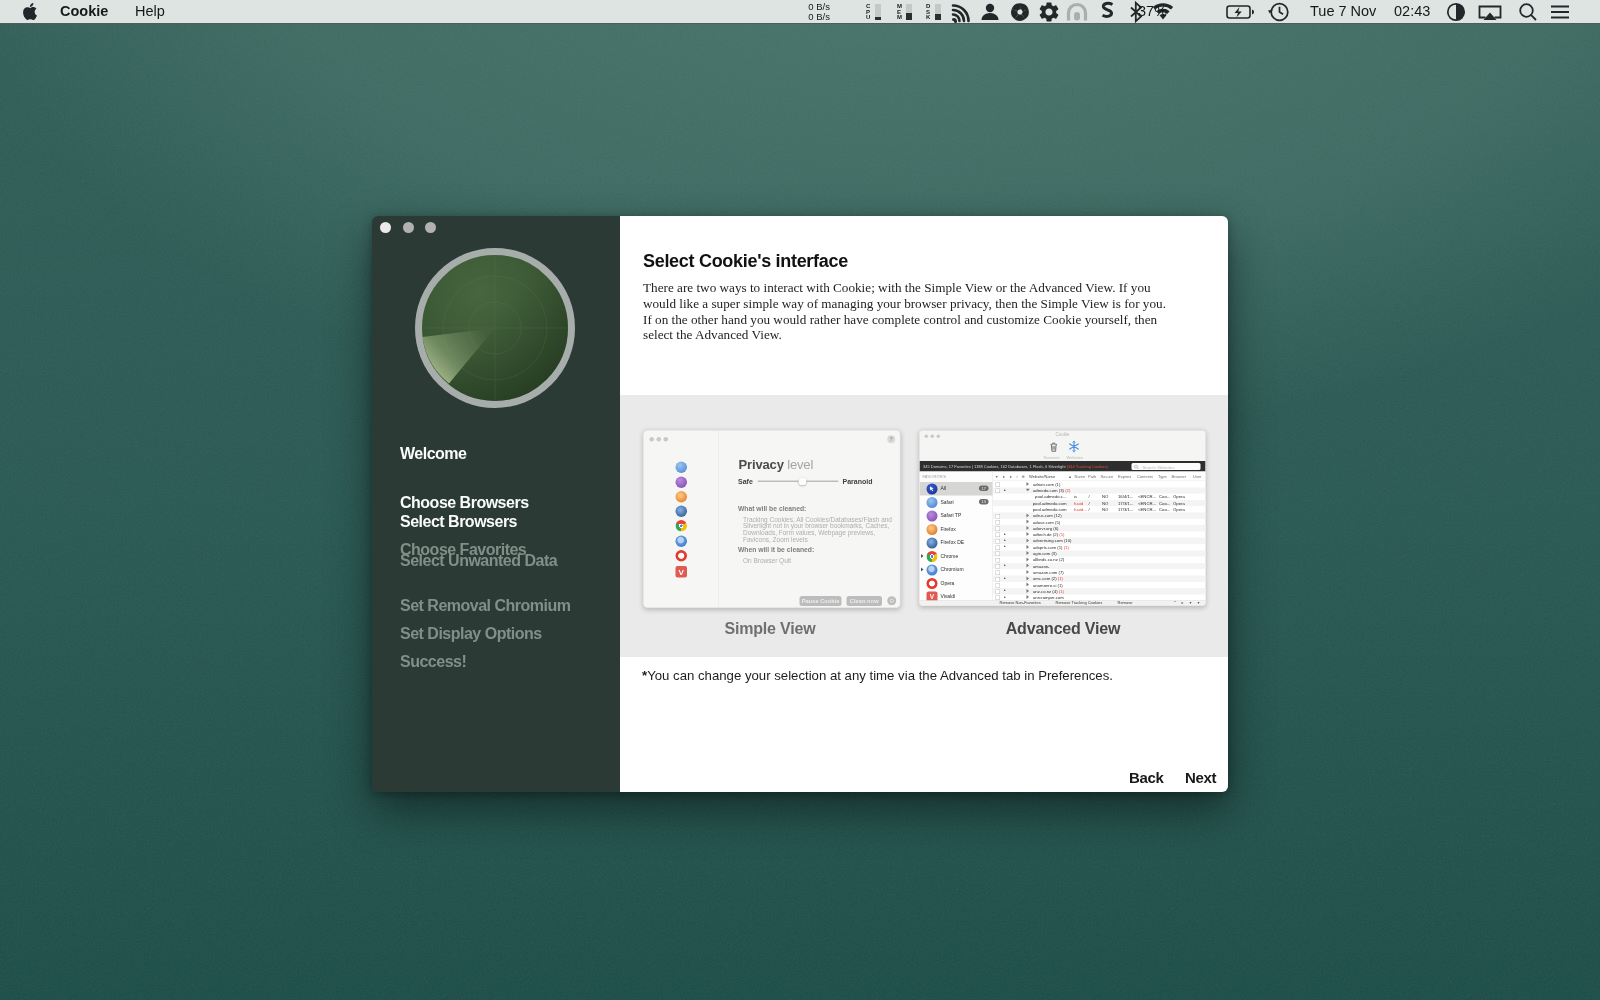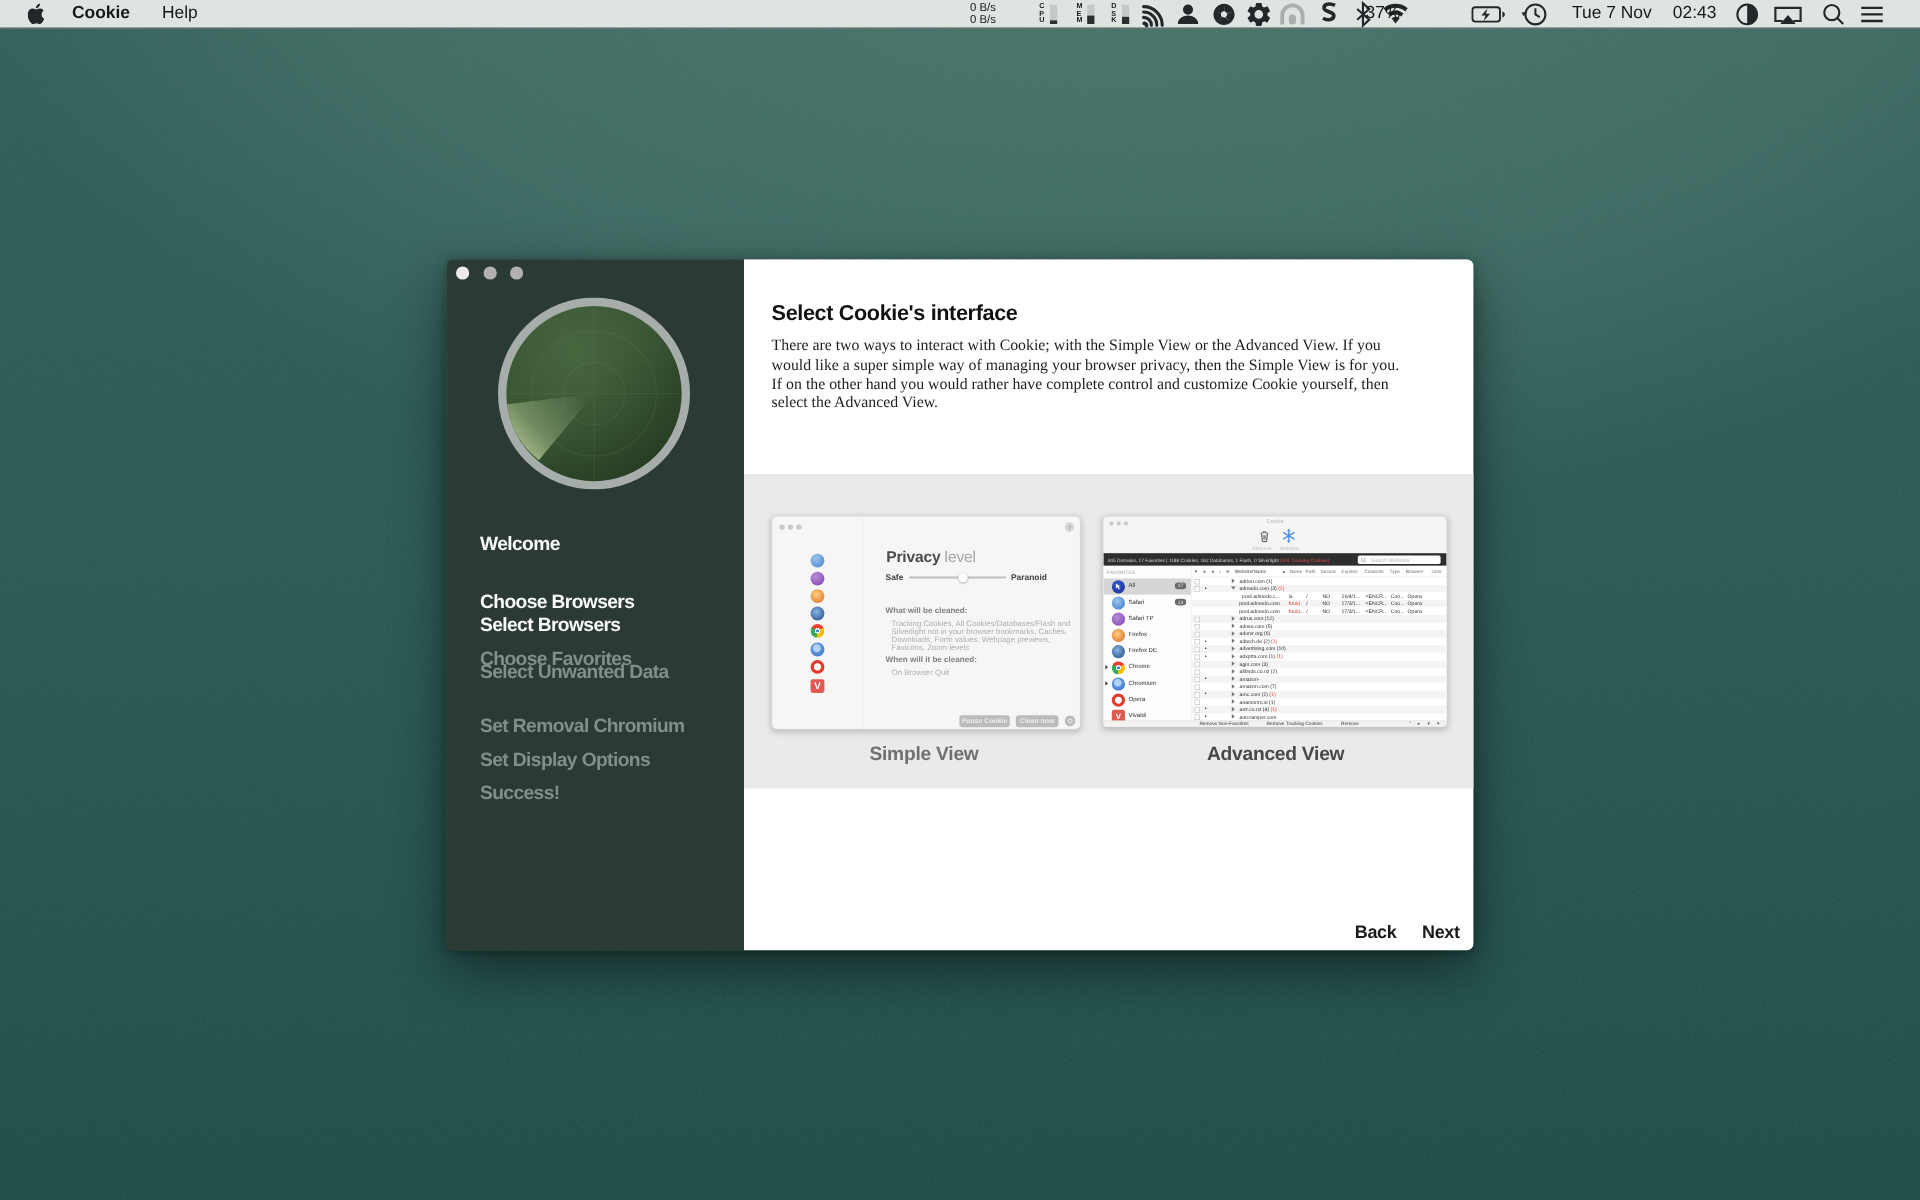--- a/index.html
+++ b/index.html
@@ -488,16 +488,17 @@
             <span style="position:absolute;left:396px;top:-1px;">Remove</span>
             <span style="position:absolute;left:508px;top:-1px;color:#555;">⌃</span>
             <span style="position:absolute;left:524px;top:-1px;color:#555;">▸</span>
             <span style="position:absolute;left:540px;top:-1px;color:#555;">▾</span>
             <span style="position:absolute;left:556px;top:-1px;color:#555;">▾</span>
           </div>
       </div>
     </div>
     <div class="cap" style="left:314px;color:#484848;">Advanced View</div>
 
+    <div class="note"><b>*</b>You can change your selection at any time via the Advanced tab in Preferences.</div>
     <div class="btn" style="left:509px;">Back</div>
     <div class="btn" style="left:565px;">Next</div>
   </div>
 </div>
 
 </body></html>

